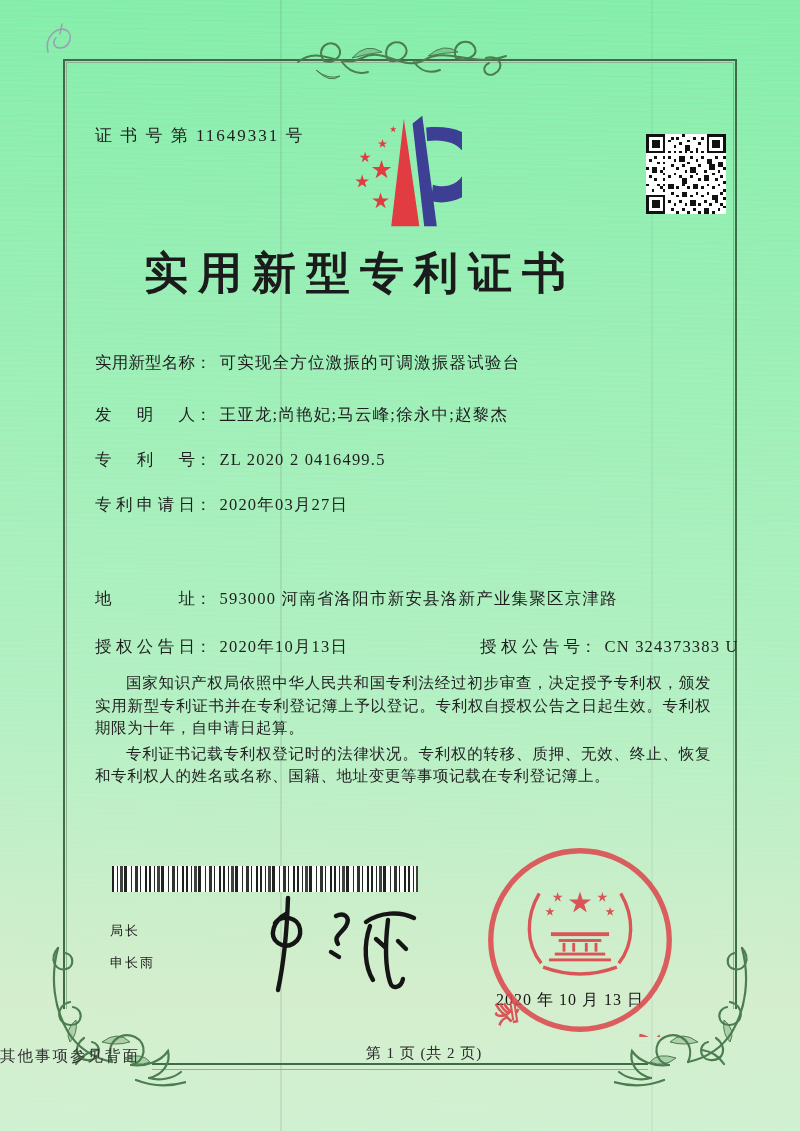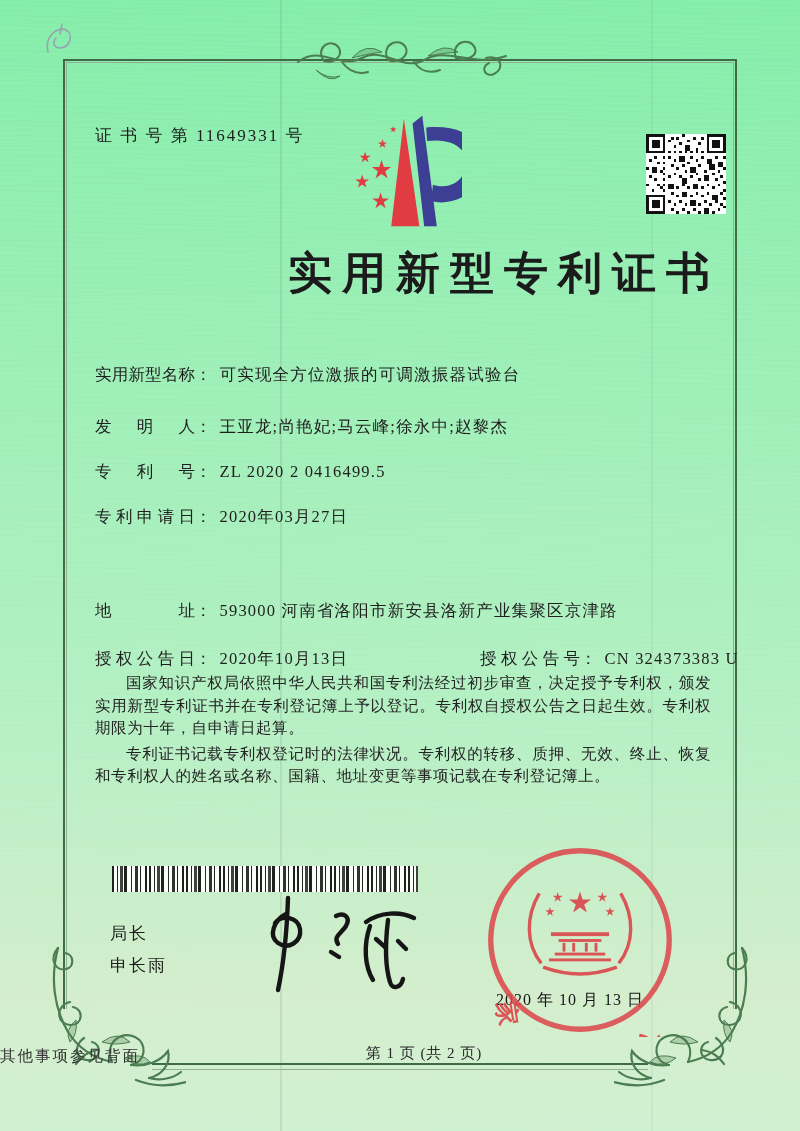--- a/index.html
+++ b/index.html
@@ -24,36 +24,36 @@
   
   .frame{left:63px;top:59px;width:670px;height:948px;
     border-style:solid;border-color:#3f6b47;border-width:2.5px 2.5px 0 2.5px;z-index:1;}
   .frame::after{content:"";position:absolute;left:1px;top:1px;right:1px;bottom:0;
     border:1px solid #8fb392;border-bottom:none;}
   .bottom-rule{left:152px;top:1063px;width:496px;height:4px;
     border-top:2px solid #3f6b47;border-bottom:1px solid #8fb392;z-index:1;}
   .cert-no{left:95px;top:124px;font-size:17px;letter-spacing:2px;color:#1e1e1e;}
   .logo{left:336px;top:114px;width:126px;height:118px;}
   .qr{left:646px;top:134px;width:80px;height:80px;}
-  .title{left:0;top:244px;width:720px;text-align:right;font-size:44px;font-weight:700;
+  .title{left:0;top:244px;width:720px;text-align:center;font-size:44px;font-weight:700;
     letter-spacing:10px;color:#1b1b1b;}
-  .frow{left:95px;width:640px;font-size:16.5px;white-space:nowrap;color:#1f1f1f;margin-top:12px;}
+  .frow{left:95px;width:640px;font-size:16.5px;white-space:nowrap;color:#1f1f1f;}
   .flabel{display:inline-block;width:100px;text-align:justify;text-align-last:justify;vertical-align:bottom;}
   .fcolon{display:inline-block;}
   .fval{margin-left:8px;letter-spacing:1.2px;}
   .grant2{position:absolute;left:385px;top:0;white-space:nowrap;}
   .paras{left:95px;top:672px;width:616px;font-size:15.5px;line-height:22.5px;
     color:#242424;text-align:justify;letter-spacing:0.6px;}
   .paras p{margin:0 0 3px 0;text-indent:2em;}
   .barcode{left:112px;top:866px;width:306px;height:26px;opacity:.92;
     background:repeating-linear-gradient(90deg,
       #111 0 2px,#fff 2px 5px,#161616 5px 6px,#fff 6px 8px,#333 8px 11px,#fff 11px 12px,
       #101010 12px 15px,#fff 15px 19px,#1a1a1a 19px 20px,#fff 20px 23px,#222 23px 26px,
       #fff 26px 28px,#111 28px 29px,#fff 29px 33px,#0d0d0d 33px 35px,#fff 35px 37px);}
-  .signer{left:110px;font-size:17px;color:#1d1d1d;letter-spacing:2px;}
+  .signer{left:110px;font-size:13px;color:#1d1d1d;letter-spacing:2px;}
   .sig{left:230px;top:890px;width:204px;height:108px;}
   .seal{left:483px;top:843px;width:194px;height:194px;opacity:.93;z-index:4;}
   .seal-date{left:496px;top:990px;font-size:16px;letter-spacing:1px;color:#161616;z-index:3;}
   .page-info{left:0;top:1044px;width:760px;text-align:center;font-size:15px;letter-spacing:1px;color:#2a2a2a;padding-left:44px;}
   .back-note{left:0;top:1046px;width:770px;font-size:15.5px;letter-spacing:2px;color:#333;}
   .orn{z-index:1;}
   .orn-top{left:296px;top:36px;width:212px;height:64px;}
   .orn-bl{left:40px;top:946px;width:146px;height:146px;}
   .orn-br{left:614px;top:946px;width:146px;height:146px;transform:scaleX(-1);}
   .pen-mark{left:36px;top:22px;width:56px;height:44px;z-index:2;}

